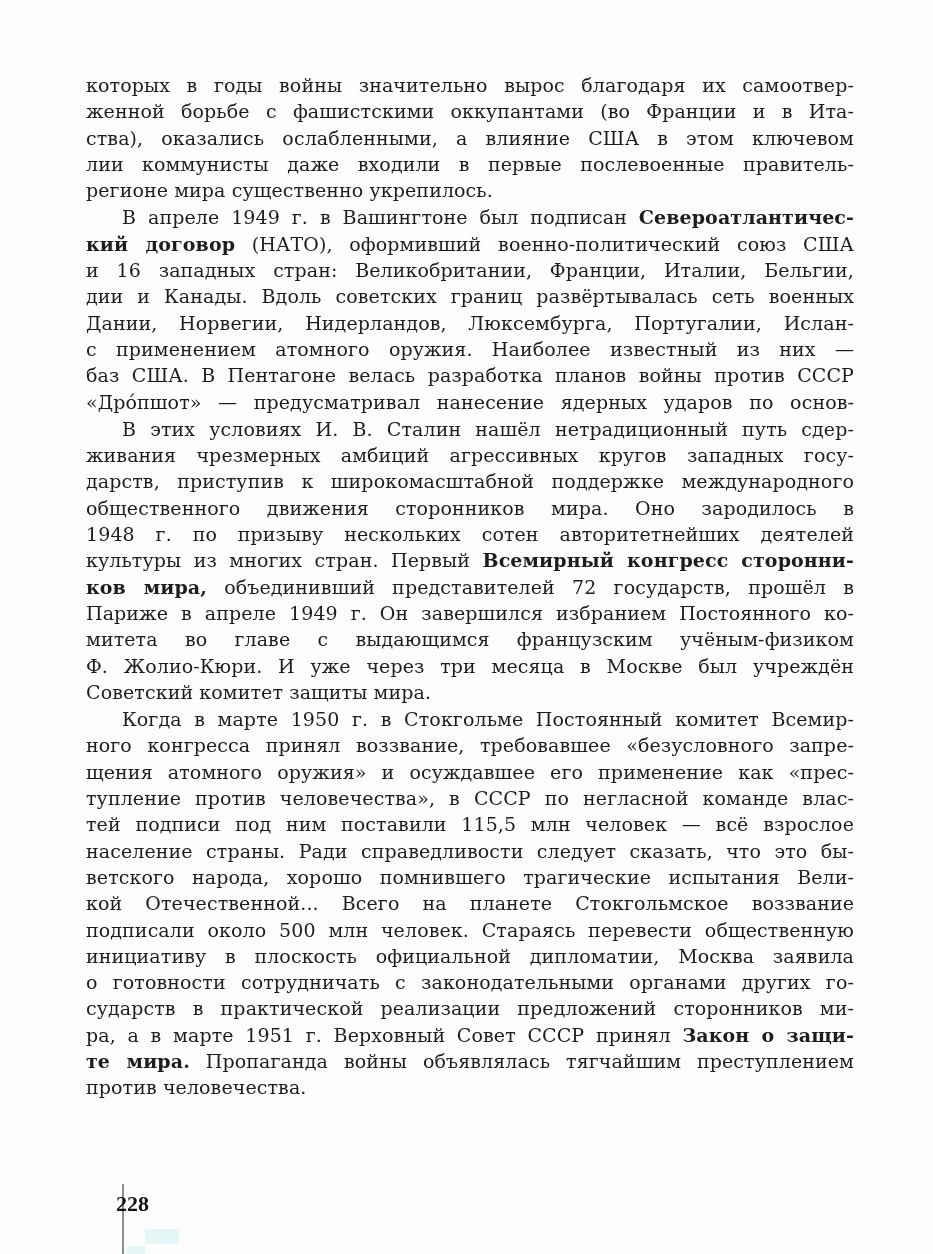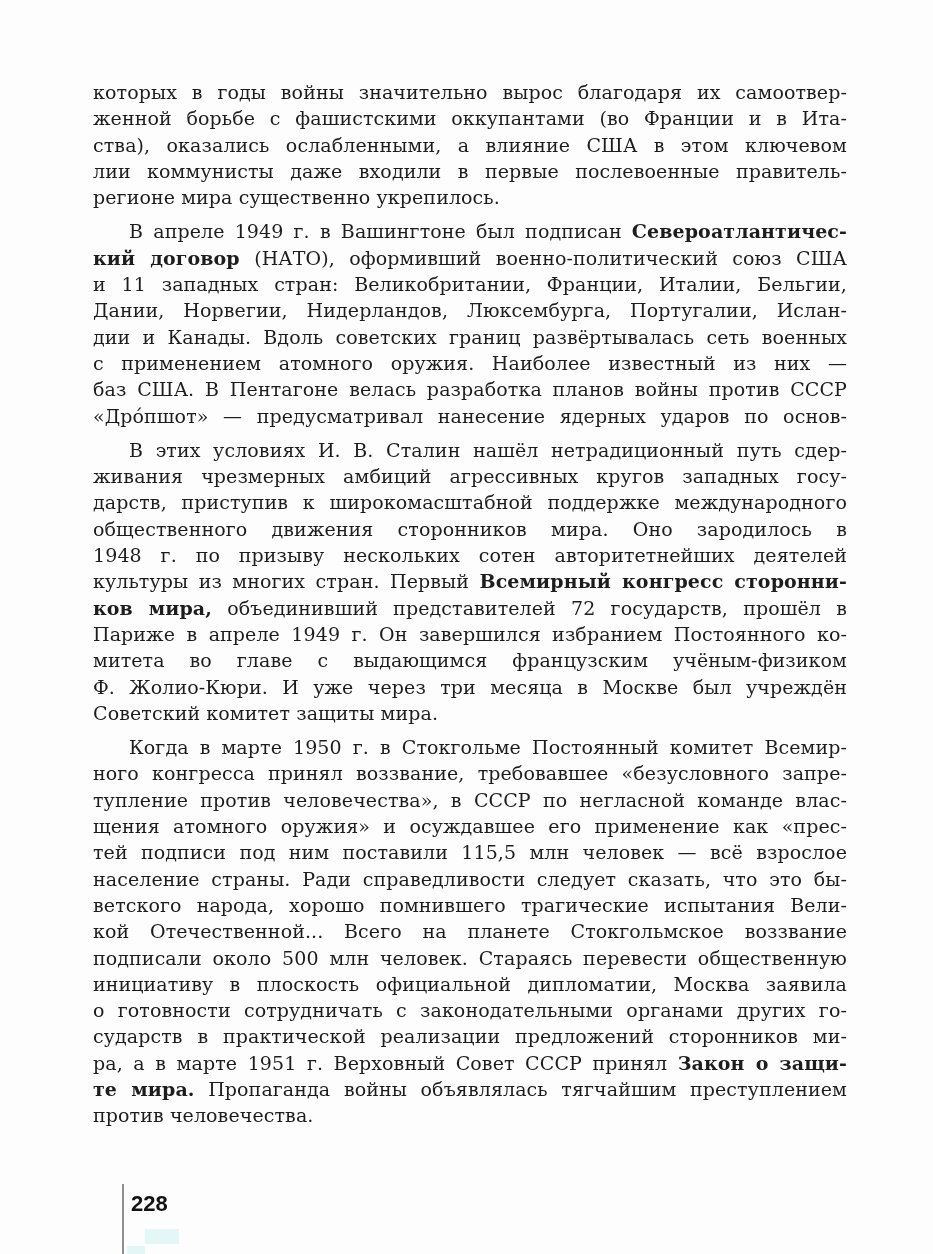--- a/index.html
+++ b/index.html
@@ -22,21 +22,21 @@
     position: absolute;
     left: 85px;
     top: 71px;
     width: 770px;
     color: #1d1d1d;
     font-size: 19px;
     line-height: 26.3px;
     letter-spacing: 0.1px;
   }
   .paragraph {
-    margin: 8px;
+    margin: 1px;
   }
   .line {
     text-align: justify;
     text-align-last: justify;
     white-space: normal;
   }
   .line.para-end {
     text-align-last: left;
   }
   .line.indent {
@@ -48,23 +48,23 @@
   .page-number-rule {
     position: absolute;
     left: 122px;
     top: 1184px;
     width: 2px;
     height: 70px;
     background: #8f8f8f;
   }
   .page-number {
     position: absolute;
-    left: 131px;
+    left: 116px;
     top: 1191px;
-    font-family: Liberation Sans, sans-serif;
+    font-family: Liberation Serif, serif;
     font-weight: bold;
     font-size: 22px;
     color: #121212;
   }
   .scan-artifact-1 {
     position: absolute;
     left: 145px;
     top: 1229px;
     width: 34px;
     height: 15px;
@@ -87,45 +87,45 @@
       <div class="paragraph">
         <div class="line"><span class="run">которых в годы войны значительно вырос благодаря их самоотвер-</span></div>
         <div class="line"><span class="run">женной борьбе с фашистскими оккупантами (во Франции и в Ита-</span></div>
         <div class="line"><span class="run">ства), оказались ослабленными, а влияние США в этом ключевом</span></div>
         <div class="line"><span class="run">лии коммунисты даже входили в первые послевоенные правитель-</span></div>
         <div class="line para-end"><span class="run">регионе мира существенно укрепилось.</span></div>
       </div>
       <div class="paragraph">
         <div class="line indent"><span class="run">В апреле 1949 г. в Вашингтоне был подписан </span><span class="run bold">Североатлантичес-</span></div>
         <div class="line"><span class="run bold">кий договор</span><span class="run"> (НАТО), оформивший военно-политический союз США</span></div>
-        <div class="line"><span class="run">и 11 западных стран: Великобритании, Франции, Италии, Бельгии,</span></div>
+        <div class="line"><span class="run">и 16 западных стран: Великобритании, Франции, Италии, Бельгии,</span></div>
+        <div class="line"><span class="run">дии и Канады. Вдоль советских границ развёртывалась сеть военных</span></div>
         <div class="line"><span class="run">Дании, Норвегии, Нидерландов, Люксембурга, Португалии, Ислан-</span></div>
-        <div class="line"><span class="run">дии и Канады. Вдоль советских границ развёртывалась сеть военных</span></div>
         <div class="line"><span class="run">с применением атомного оружия. Наиболее известный из них —</span></div>
         <div class="line"><span class="run">баз США. В Пентагоне велась разработка планов войны против СССР</span></div>
         <div class="line"><span class="run">«Дро́пшот» — предусматривал нанесение ядерных ударов по основ-</span></div>
       </div>
       <div class="paragraph">
         <div class="line indent"><span class="run">В этих условиях И. В. Сталин нашёл нетрадиционный путь сдер-</span></div>
         <div class="line"><span class="run">живания чрезмерных амбиций агрессивных кругов западных госу-</span></div>
         <div class="line"><span class="run">дарств, приступив к широкомасштабной поддержке международного</span></div>
         <div class="line"><span class="run">общественного движения сторонников мира. Оно зародилось в</span></div>
         <div class="line"><span class="run">1948 г. по призыву нескольких сотен авторитетнейших деятелей</span></div>
         <div class="line"><span class="run">культуры из многих стран. Первый </span><span class="run bold">Всемирный конгресс сторонни-</span></div>
         <div class="line"><span class="run bold">ков мира,</span><span class="run"> объединивший представителей 72 государств, прошёл в</span></div>
         <div class="line"><span class="run">Париже в апреле 1949 г. Он завершился избранием Постоянного ко-</span></div>
         <div class="line"><span class="run">митета во главе с выдающимся французским учёным-физиком</span></div>
         <div class="line"><span class="run">Ф. Жолио-Кюри. И уже через три месяца в Москве был учреждён</span></div>
         <div class="line para-end"><span class="run">Советский комитет защиты мира.</span></div>
       </div>
       <div class="paragraph">
         <div class="line indent"><span class="run">Когда в марте 1950 г. в Стокгольме Постоянный комитет Всемир-</span></div>
         <div class="line"><span class="run">ного конгресса принял воззвание, требовавшее «безусловного запре-</span></div>
+        <div class="line"><span class="run">щения атомного оружия» и осуждавшее его применение как «прес-</span></div>
         <div class="line"><span class="run">тупление против человечества», в СССР по негласной команде влас-</span></div>
-        <div class="line"><span class="run">щения атомного оружия» и осуждавшее его применение как «прес-</span></div>
         <div class="line"><span class="run">тей подписи под ним поставили 115,5 млн человек — всё взрослое</span></div>
         <div class="line"><span class="run">население страны. Ради справедливости следует сказать, что это бы-</span></div>
         <div class="line"><span class="run">ветского народа, хорошо помнившего трагические испытания Вели-</span></div>
         <div class="line"><span class="run">кой Отечественной... Всего на планете Стокгольмское воззвание</span></div>
         <div class="line"><span class="run">подписали около 500 млн человек. Стараясь перевести общественную</span></div>
         <div class="line"><span class="run">инициативу в плоскость официальной дипломатии, Москва заявила</span></div>
         <div class="line"><span class="run">о готовности сотрудничать с законодательными органами других го-</span></div>
         <div class="line"><span class="run">сударств в практической реализации предложений сторонников ми-</span></div>
         <div class="line"><span class="run">ра, а в марте 1951 г. Верховный Совет СССР принял </span><span class="run bold">Закон о защи-</span></div>
         <div class="line"><span class="run bold">те мира.</span><span class="run"> Пропаганда войны объявлялась тягчайшим преступлением</span></div>

